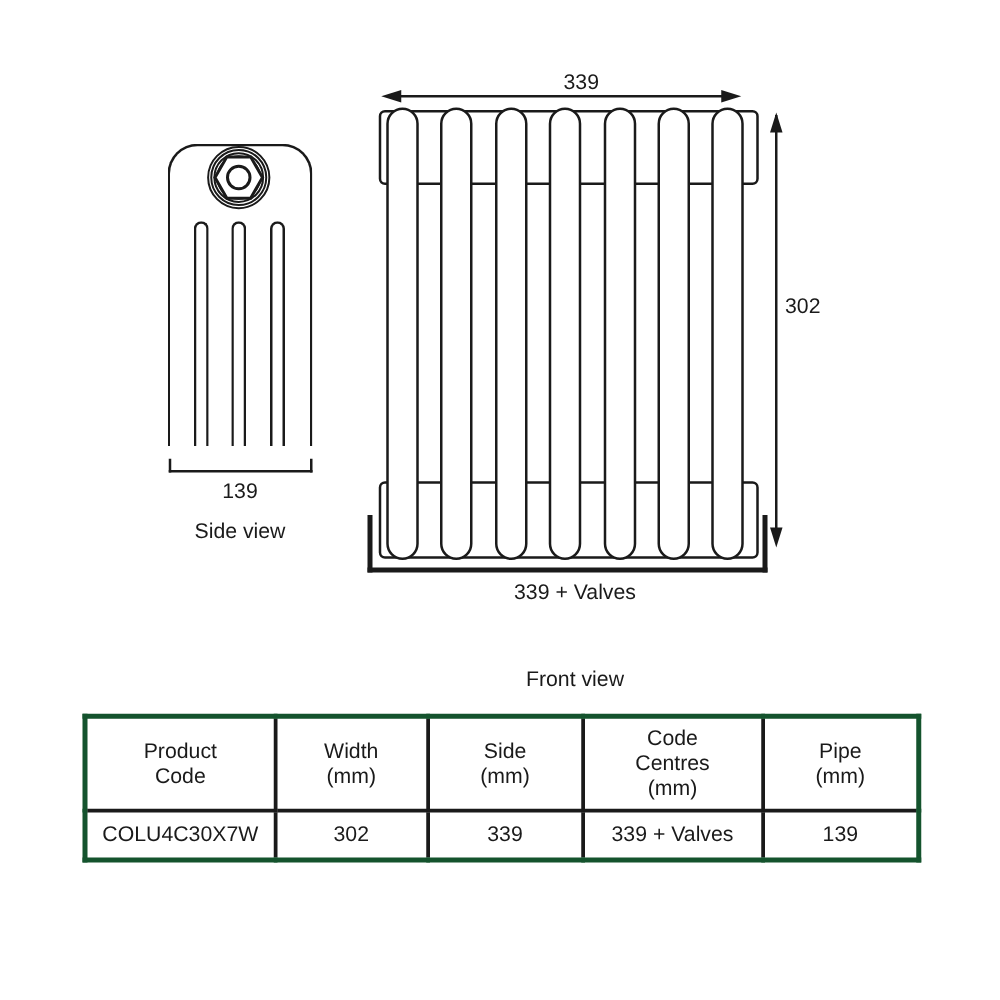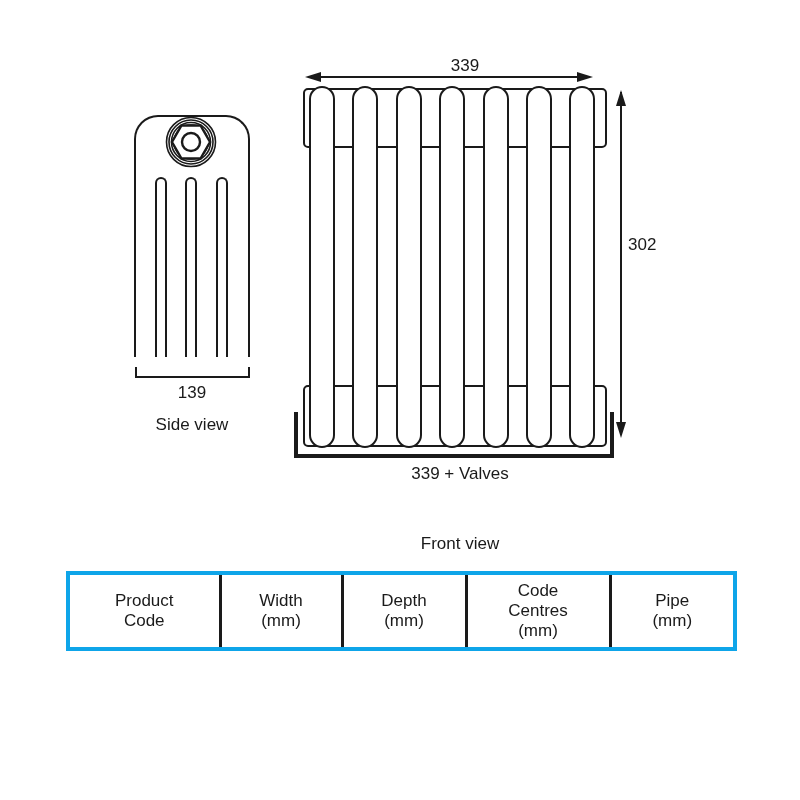--- a/index.html
+++ b/index.html
@@ -44,21 +44,21 @@
     left:294px;top:412px;width:320px;height:46px;
     border:4px solid #1a1a1a;border-top:none;z-index:3;
   }
 
   
   .spec{
     position:absolute;left:66px;top:571px;width:667px;
     border-collapse:collapse;table-layout:fixed;
   }
   .spec,.spec th,.spec td{border:3px solid #1a1a1a;}
-  .spec{border:4px solid #0ea5e9;}
+  .spec{border:4px solid #14532d;}
   .spec th,.spec td{
     text-align:center;vertical-align:middle;padding:0;
     font-size:17px;line-height:20px;font-weight:normal;color:#1a1a1a;
   }
   .spec th{white-space:pre-line;height:72px;}
   .spec td{height:36px;}
 </style>
 </head>
 <body>
 
@@ -133,22 +133,29 @@
       <col style="width:124px;">
     <col style="width:144px;">
       <col style="width:125px;">
   </colgroup>
   <tbody>
       <tr>
     <th>Product
 Code</th>
     <th>Width
 (mm)</th>
-    <th>Depth
+    <th>Side
 (mm)</th>
     <th>Code
 Centres
 (mm)</th>
     <th>Pipe
 (mm)</th>
   </tr>
+  <tr>
+    <td>COLU4C30X7W</td>
+    <td>302</td>
+    <td>339</td>
+    <td>339 + Valves</td>
+    <td>139</td>
+  </tr>
 </tbody>
   </table>
 
 </body></html>

